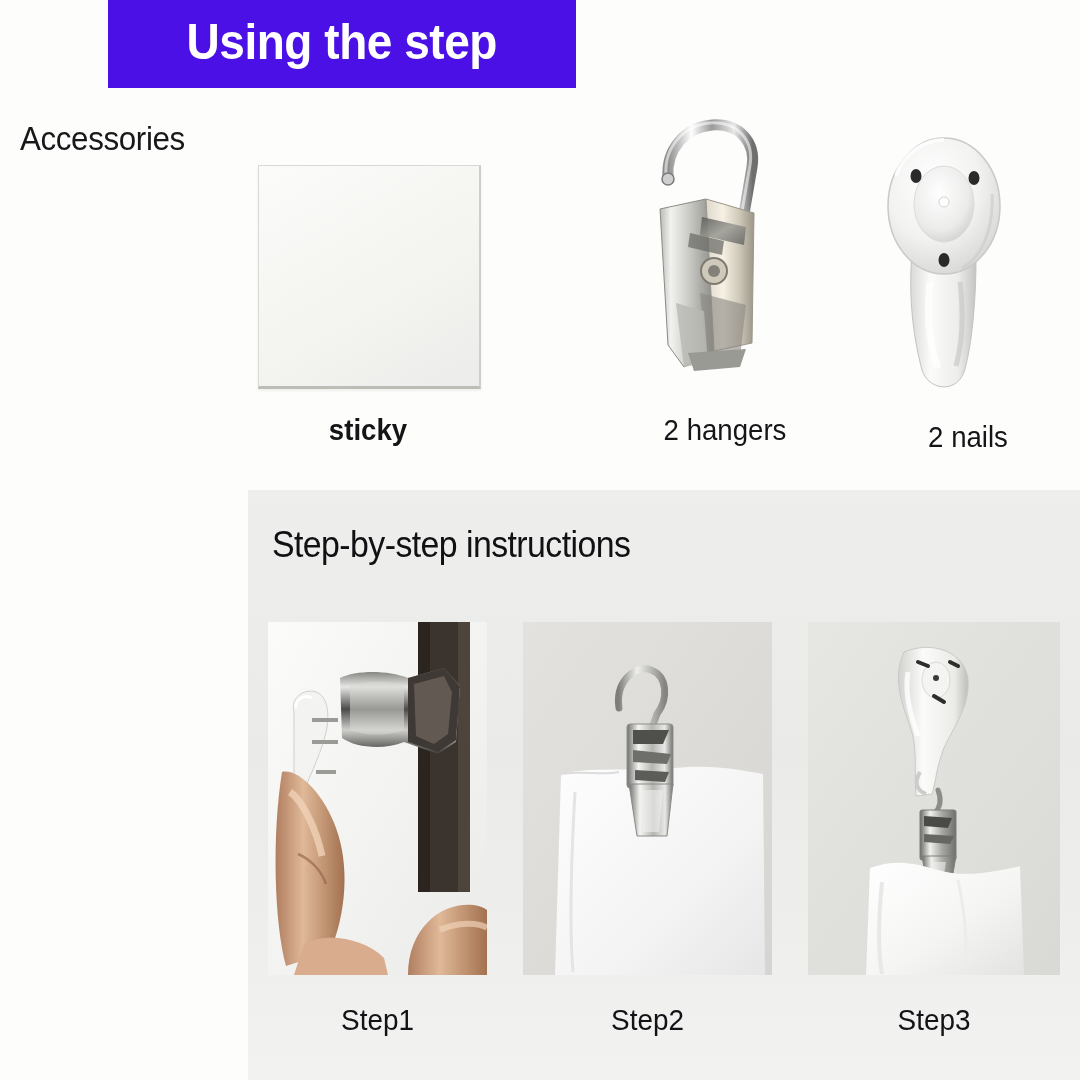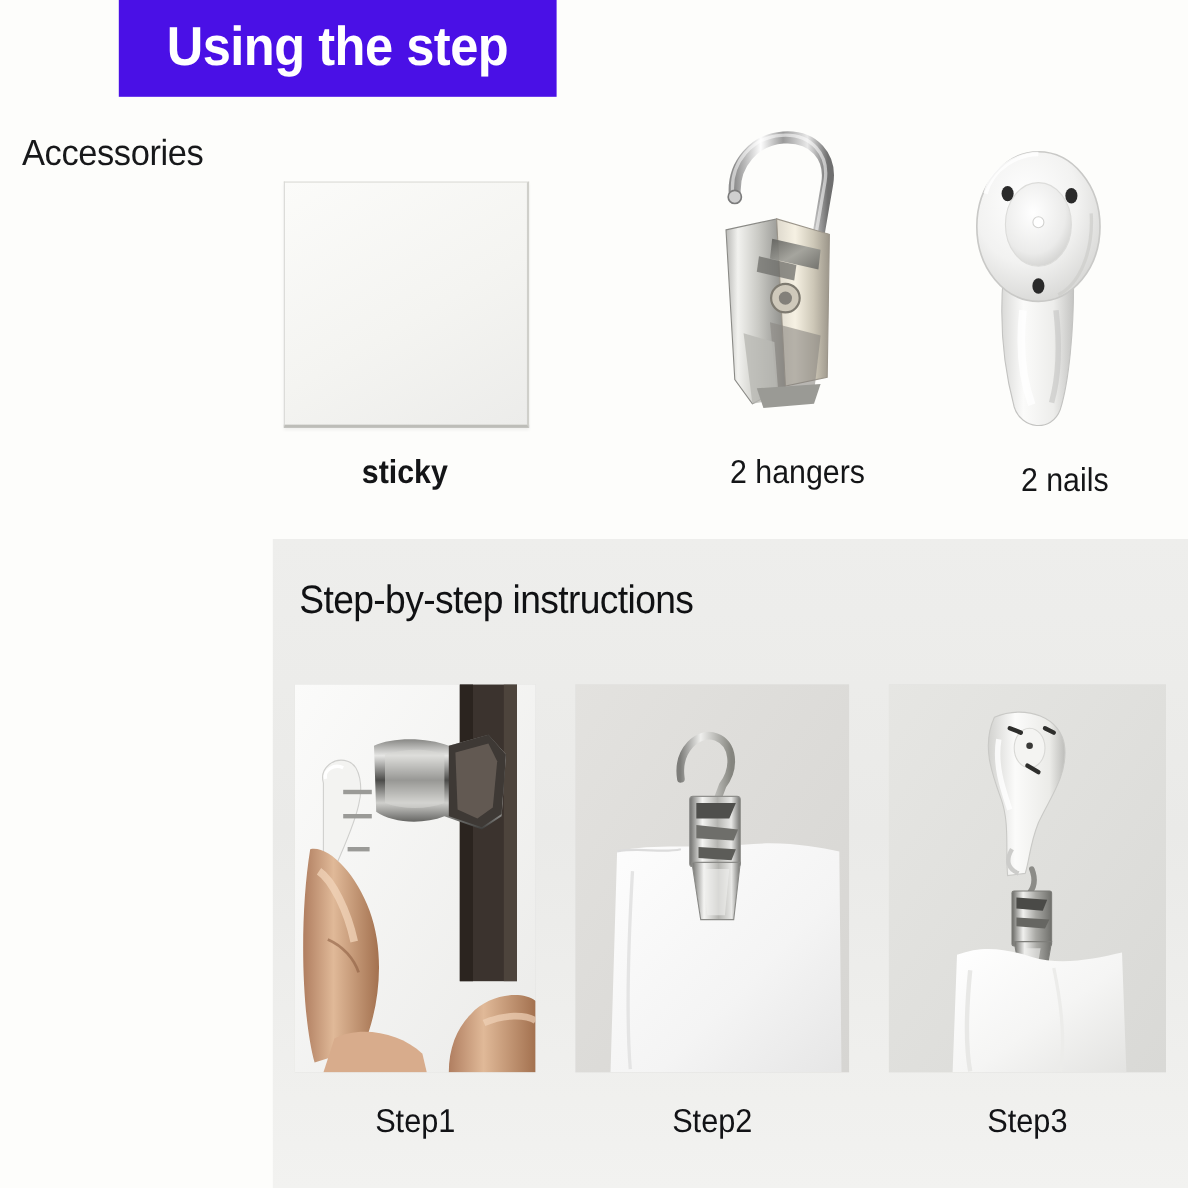--- a/index.html
+++ b/index.html
@@ -14,21 +14,21 @@
     background: #fdfdfb;
     overflow: hidden;
     font-family: "Liberation Sans", sans-serif;
   }
 
   
   .title-banner {
     position: absolute;
     left: 108px;
     top: 0px;
-    width: 398px;
+    width: 468px;
     height: 88px;
     background: #4a10e6;
     display: flex;
     align-items: center;
     justify-content: center;
     box-sizing: border-box;
   }
   .title-banner .title-text {
     color: #ffffff;
     font-size: 50px;

